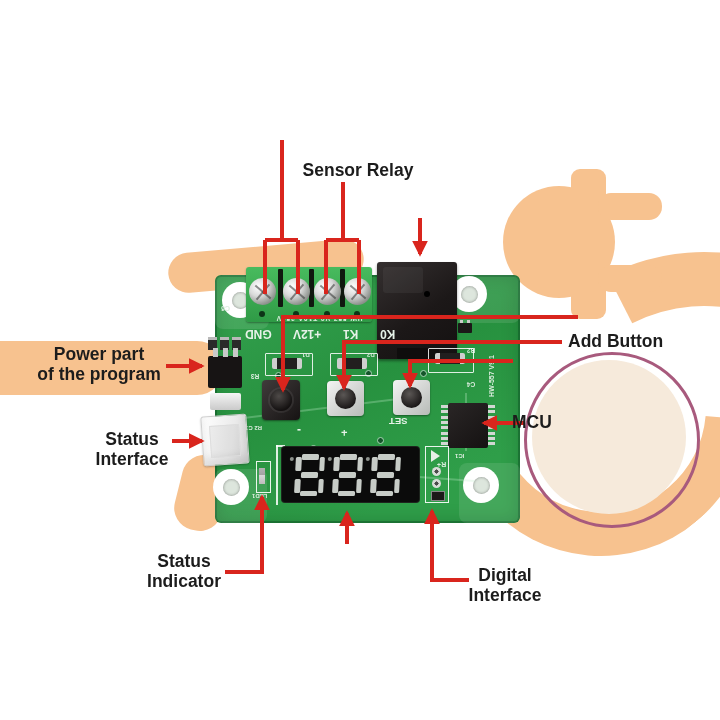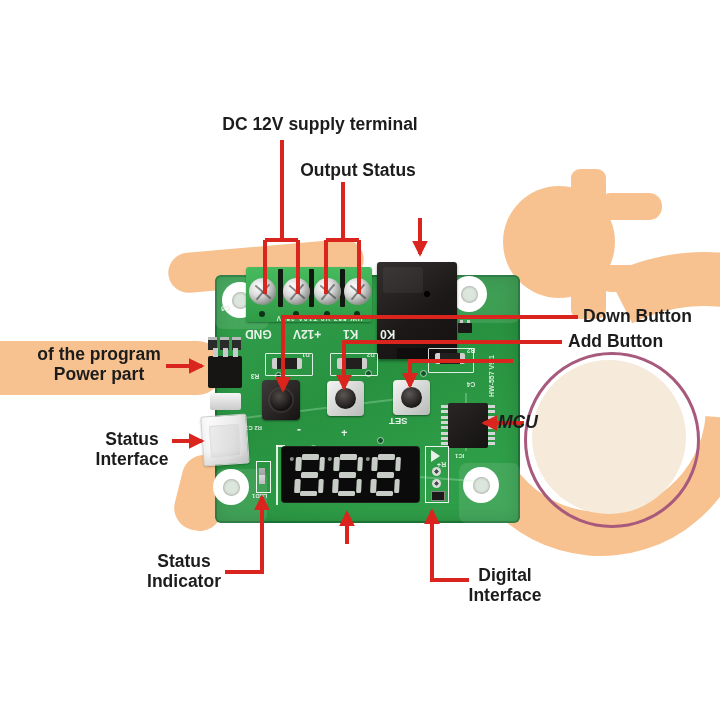--- a/index.html
+++ b/index.html
@@ -308,28 +308,26 @@
       <path d="M513,361 L410,361 L410,386" marker-end="url(#arr)"></path>
       <path d="M524,423 L484,423" marker-end="url(#arr)"></path>
       <path d="M166,366 L202,366" marker-end="url(#arr)"></path>
       <path d="M172,441 L202,441" marker-end="url(#arr)"></path>
       <path d="M225,572 L262,572 L262,497" marker-end="url(#arr)"></path>
       <path d="M347,544 L347,513" marker-end="url(#arr)"></path>
       <path d="M469,580 L432,580 L432,511" marker-end="url(#arr)"></path>
     </g>
   </svg>
 
-  <div class="lbl center" style="left:215px;top:114px;width:210px;">DC 12V supply terminal</div>
-  <div class="lbl center" style="left:288px;top:160px;width:140px;">Output Status</div>
-  <div class="lbl" style="left:583px;top:306px;">Down Button</div>
+  <div class="lbl center" style="left:288px;top:160px;width:140px;">Sensor Relay</div>
   <div class="lbl" style="left:568px;top:331px;">Add Button</div>
-  <div class="lbl" style="left:498px;top:412px;font-style:italic;">MCU</div>
+  <div class="lbl" style="left:512px;top:412px;">MCU</div>
   <div class="lbl center" style="left:14px;top:344px;width:170px;">
+    <div>Power part</div>
     <div>of the program</div>
-    <div>Power part</div>
   </div>
   <div class="lbl center" style="left:82px;top:429px;width:100px;">
     <div>Status</div>
     <div>Interface</div>
   </div>
   <div class="lbl center" style="left:134px;top:551px;width:100px;">
     <div>Status</div>
     <div>Indicator</div>
   </div>
   <div class="lbl center" style="left:453px;top:565px;width:104px;">

